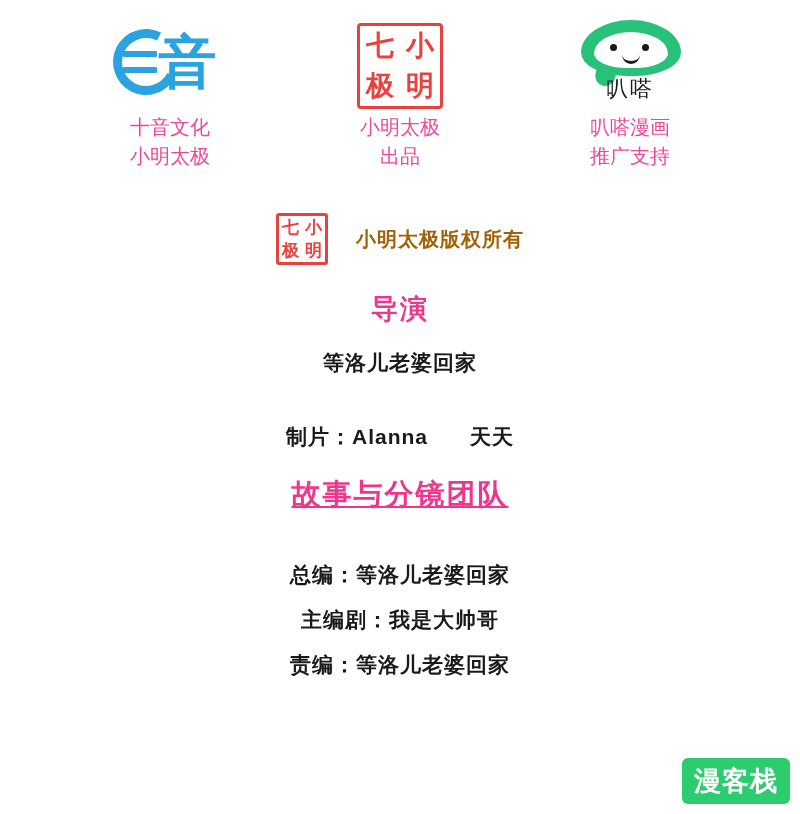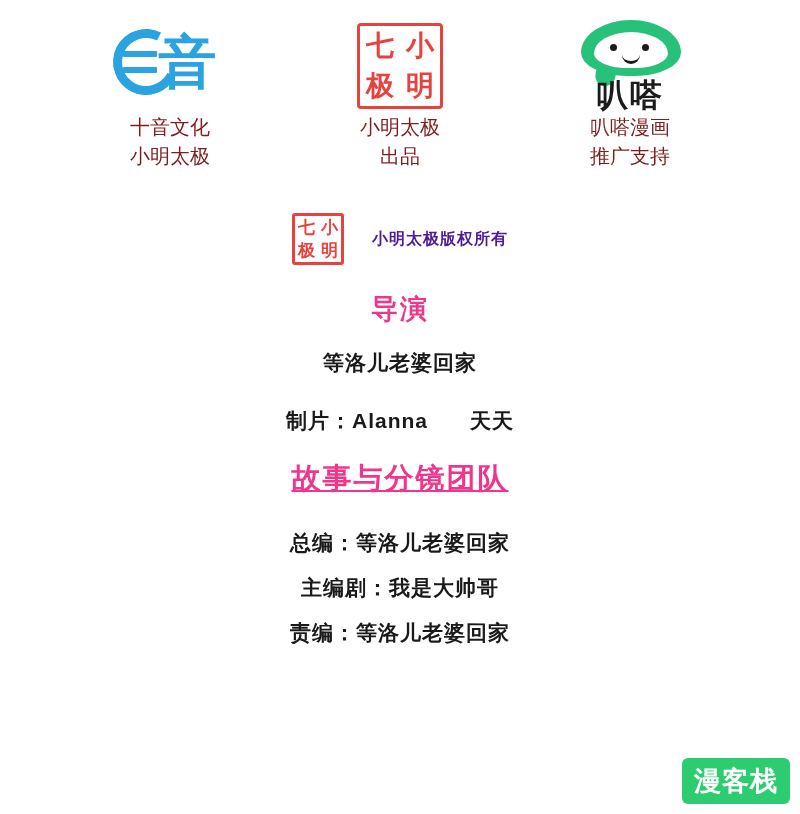--- a/index.html
+++ b/index.html
@@ -32,21 +32,21 @@
   .logo-art {
     height: 95px;
     display: flex;
     align-items: center;
     justify-content: center;
   }
   .logo-caption {
     text-align: center;
     font-size: 20px;
     line-height: 1.45;
-    color: #7f1d1d;
+    color: #ec4899;
     font-weight: 400;
   }
 
   
   .shiyin {
     position: relative;
     width: 115px;
     height: 78px;
   }
   .shiyin .c-arc {
@@ -141,39 +141,39 @@
     left: 28px; top: 20px;
     width: 18px; height: 9px;
     border-bottom: 3px solid #1b1b1b;
     border-radius: 0 0 12px 12px;
   }
   .bqh .word {
     position: absolute;
     left: 0; top: 54px;
     width: 135px;
     text-align: center;
-    font-size: 32px;
-    font-weight: 700;
+    font-size: 22px;
+    font-weight: 400;
     color: #1b1b1b;
     font-family: "DejaVu Sans", sans-serif;
     letter-spacing: 2px;
   }
 
   
   .copyright-row {
     display: flex;
     align-items: center;
     justify-content: center;
     gap: 28px;
     margin-top: 42px;
   }
   .copyright-text {
-    font-size: 16px;
-    font-weight: 700;
-    color: #4c1d95;
+    font-size: 20px;
+    font-weight: 700;
+    color: #a16207;
     letter-spacing: 1px;
   }
 
   
   .credits {
     margin-top: 26px;
     text-align: center;
   }
   .credit-head {
     color: #f0368c;
@@ -184,21 +184,21 @@
   .h-producer  { font-size: 27px; margin-top: 40px; }
   .h-story     { font-size: 29px; margin-top: 24px; text-decoration: underline; }
 
   .credit-line {
     font-size: 21px;
     font-weight: 700;
     color: #1a1a1a;
     margin-top: 22px;
     letter-spacing: 1px;
   }
-  .credit-line.gap-lg { margin-top: 30px; }
+  .credit-line.gap-lg { margin-top: 46px; }
   .credit-line .sep { display: inline-block; width: 42px; }
   .credit-line.small-gap { margin-top: 17px; }
 
   
   .watermark {
     position: absolute;
     right: 10px;
     bottom: 10px;
     background: #2ecc71;
     color: #ffffff;

